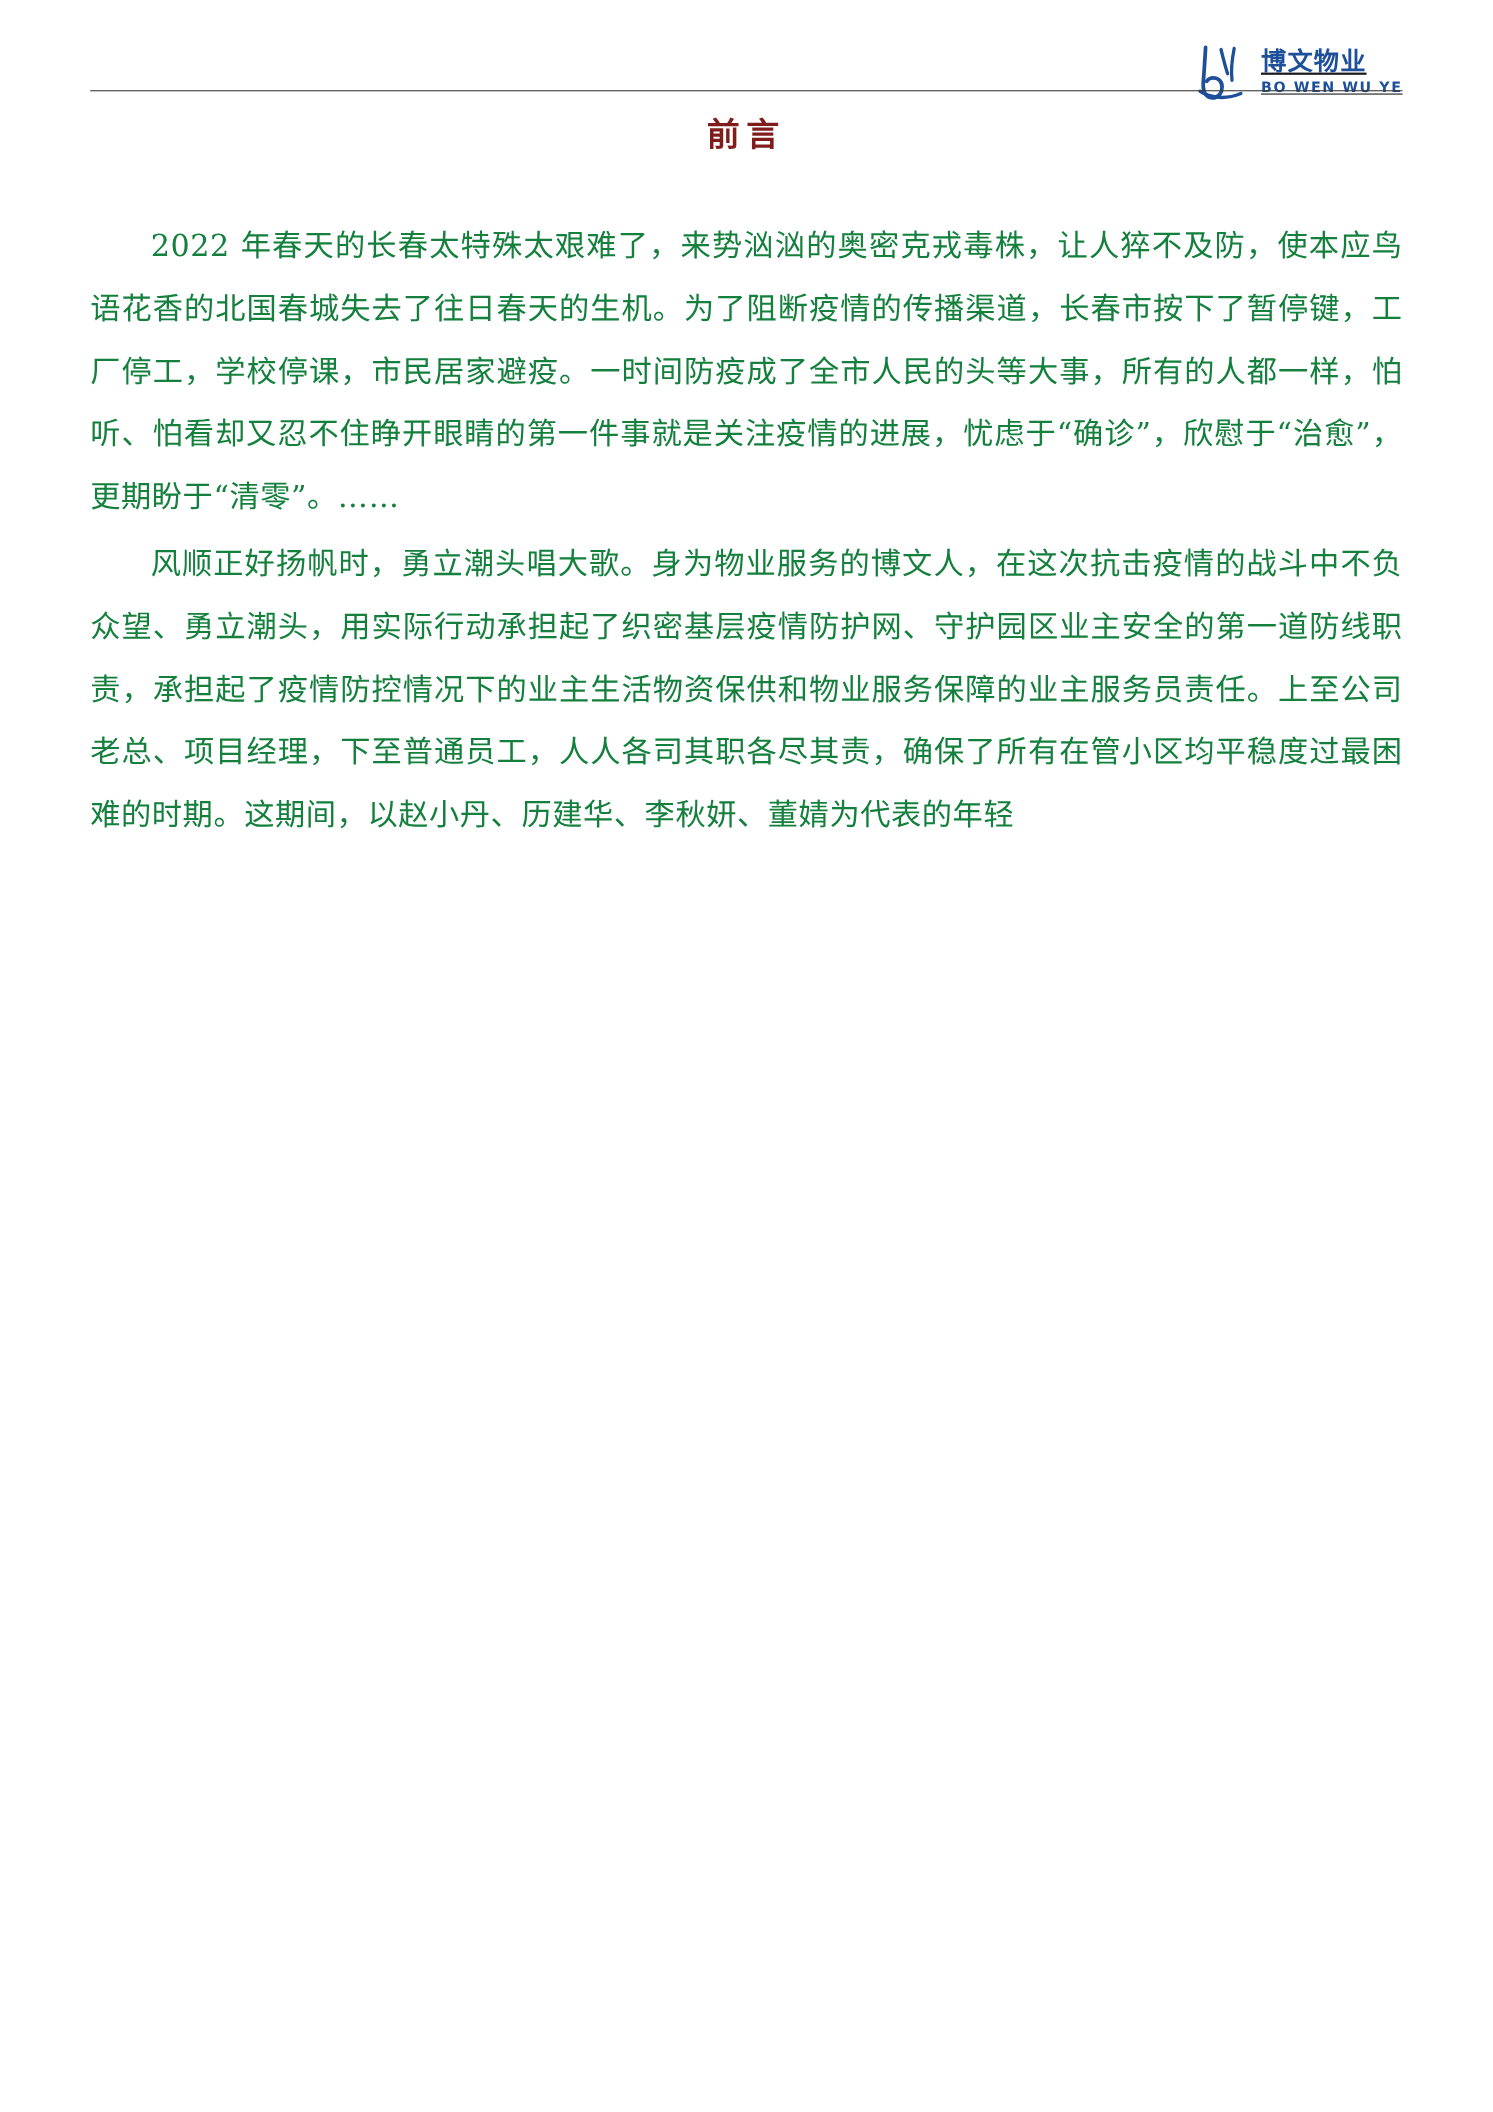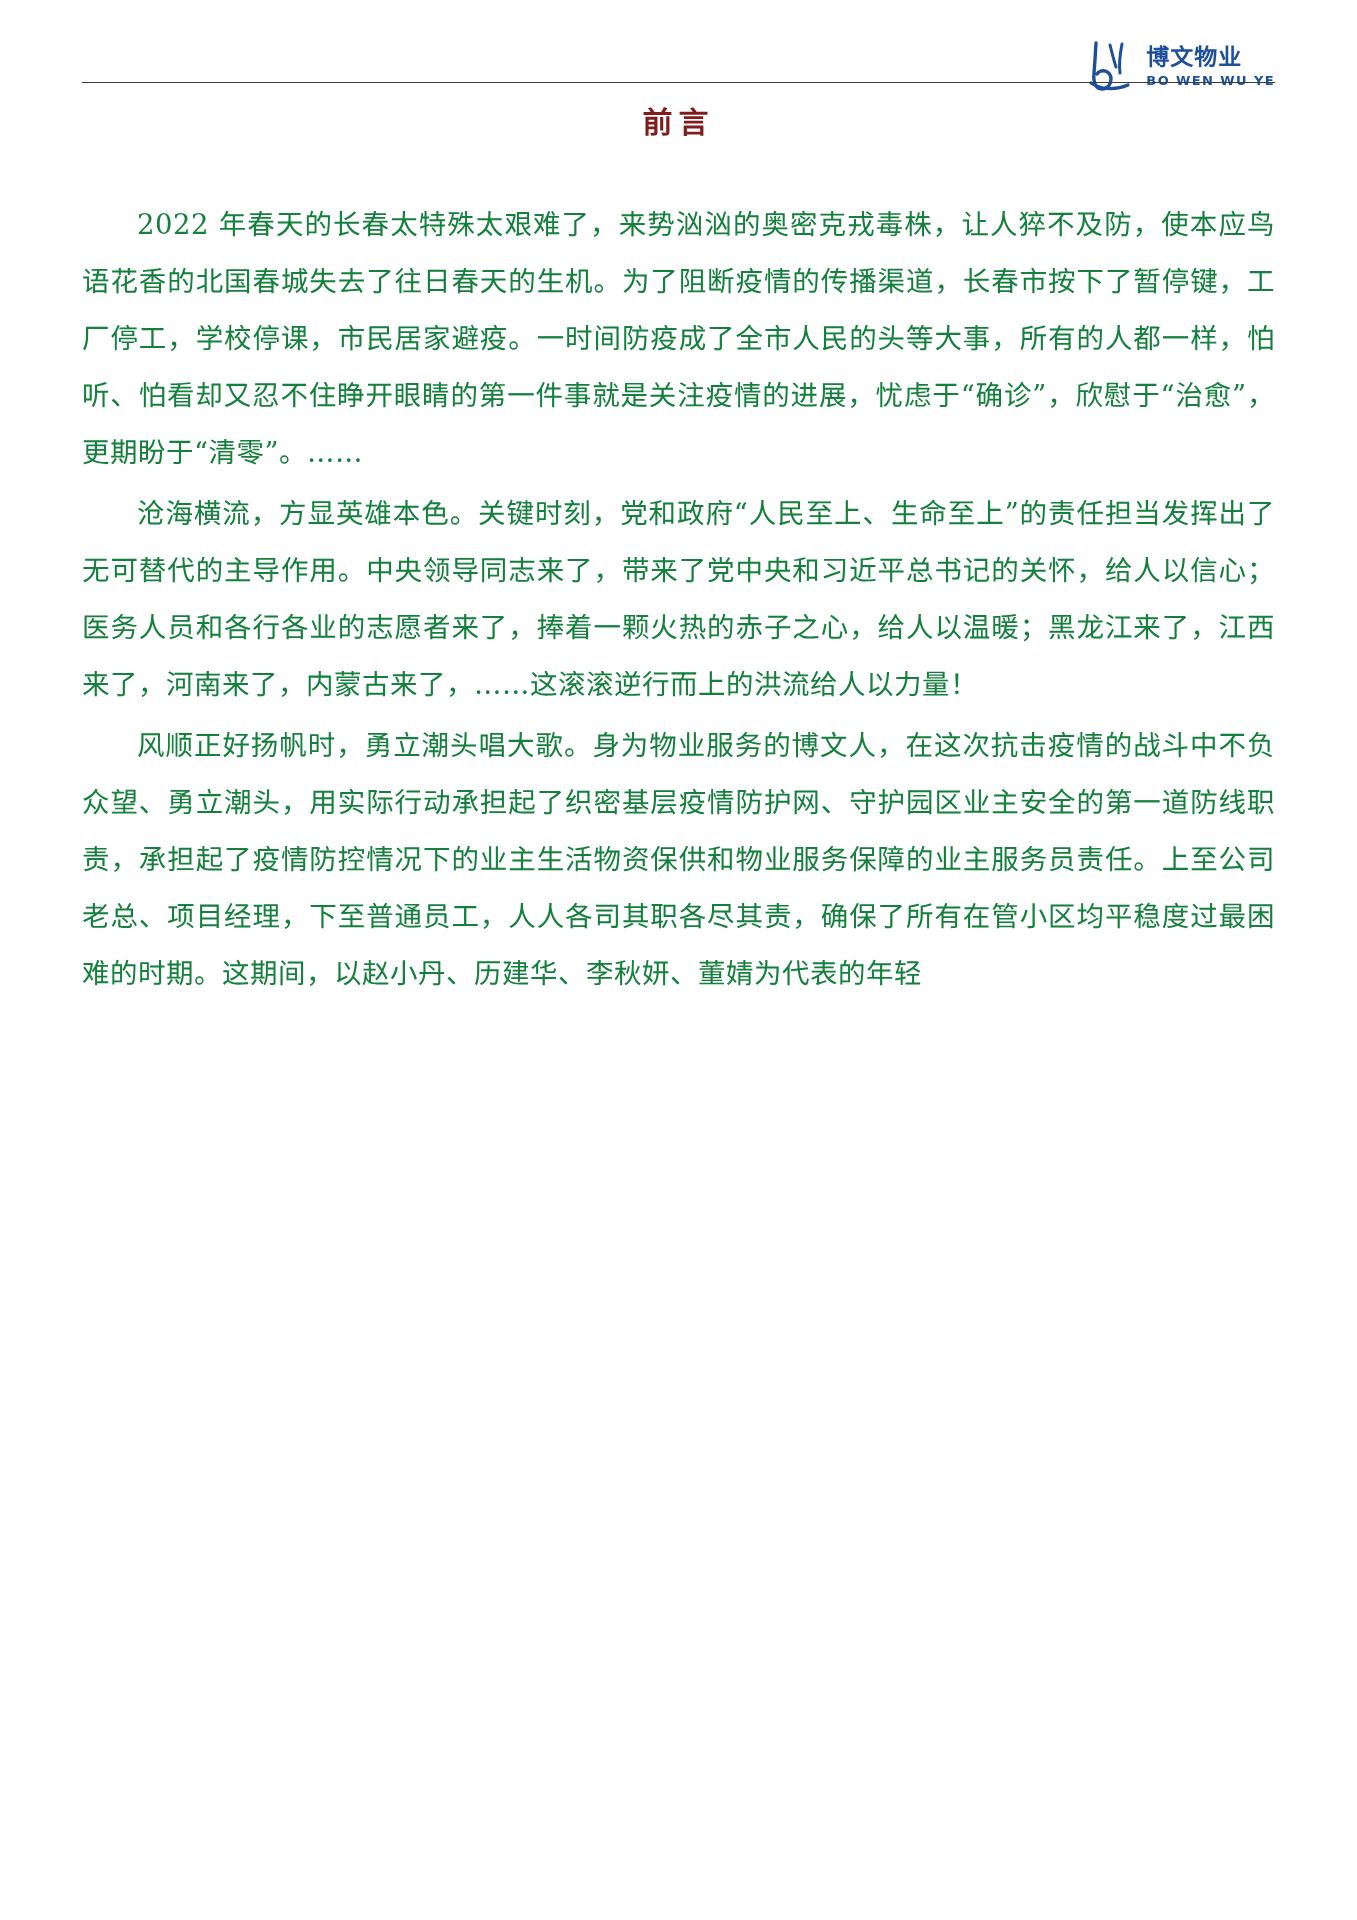--- a/index.html
+++ b/index.html
@@ -41,20 +41,21 @@
     width: 46px;
     height: 54px;
     position: relative;
   }
   .logo-mark svg { display: block; }
   .logo-text {
     display: flex;
     flex-direction: column;
     justify-content: center;
     line-height: 1;
+    text-decoration: underline;
   }
   .logo-cn {
     font-family: "DejaVu Sans", "Liberation Sans", sans-serif;
     font-size: 23px;
     font-weight: bold;
     color: #1d4f9b;
     letter-spacing: 1px;
   }
   .logo-en {
     font-family: "DejaVu Sans", "Liberation Sans", sans-serif;
@@ -126,17 +127,16 @@
       <span class="logo-en">BO WEN WU YE</span>
     </div>
   </div>
 
   <div class="header-rule"></div>
 
   <div class="doc-title">前言</div>
 
   <div class="body-text">
     <p class="para">2022 年春天的长春太特殊太艰难了，来势汹汹的奥密克戎毒株，让人猝不及防，使本应鸟语花香的北国春城失去了往日春天的生机。为了阻断疫情的传播渠道，长春市按下了暂停键，工厂停工，学校停课，市民居家避疫。一时间防疫成了全市人民的头等大事，所有的人都一样，怕听、怕看却又忍不住睁开眼睛的第一件事就是关注疫情的进展，忧虑于“确诊”，欣慰于“治愈”，更期盼于“清零”。……</p>
-    <p class="para">沧海横流，方显英雄本色。关键时刻，党和政府“人民至上、生命至上”的责任担当发挥出了无可替代的主导作用。中央领导同志来了，带来了党中央和习近平总书记的关怀，给人以信心；医务人员和各行各业的志愿者来了，捧着一颗火热的赤子之心，给人以温暖；黑龙江来了，江西来了，河南来了，内蒙古来了，……这滚滚逆行而上的洪流给人以力量！</p>
     <p class="para">风顺正好扬帆时，勇立潮头唱大歌。身为物业服务的博文人，在这次抗击疫情的战斗中不负众望、勇立潮头，用实际行动承担起了织密基层疫情防护网、守护园区业主安全的第一道防线职责，承担起了疫情防控情况下的业主生活物资保供和物业服务保障的业主服务员责任。上至公司老总、项目经理，下至普通员工，人人各司其职各尽其责，确保了所有在管小区均平稳度过最困难的时期。这期间，以赵小丹、历建华、李秋妍、董婧为代表的年轻</p>
   </div>
 
 </div>
 
 </body></html>

